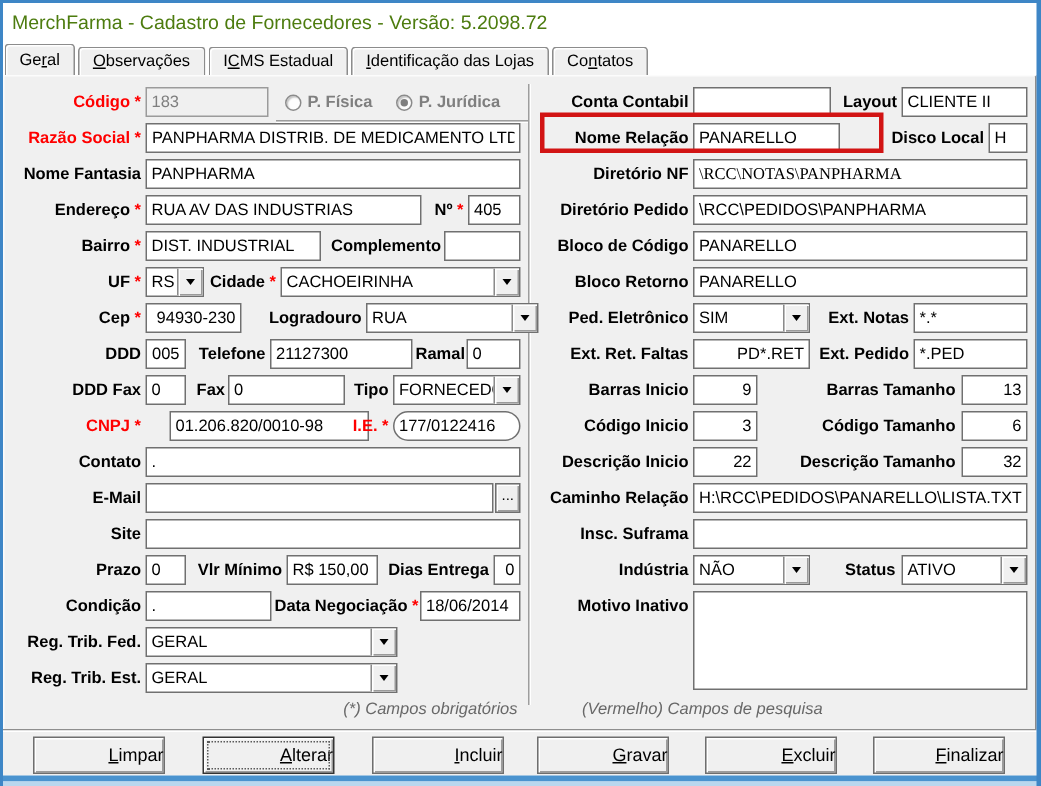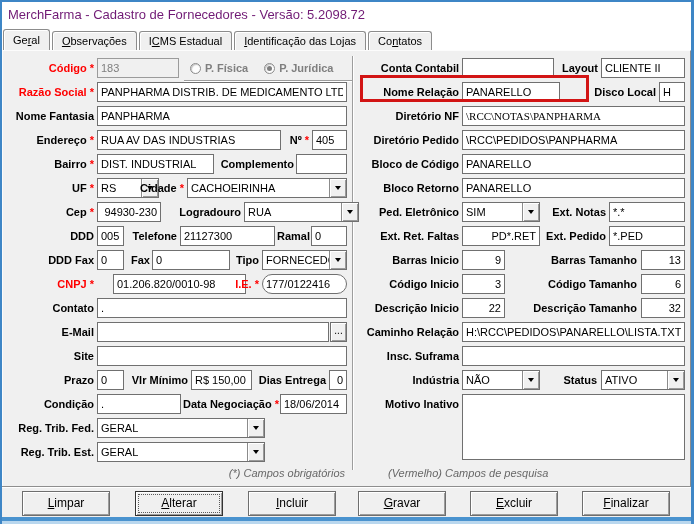--- a/index.html
+++ b/index.html
@@ -6,21 +6,21 @@
   html,body{width:694px;height:524px}
   body{font-family:"Liberation Sans",sans-serif;background:#fff;position:relative;overflow:hidden}
   .win{position:absolute;inset:0;background:#fff}
   
   .edge{position:absolute;background:#3e86c6;z-index:9}
   .edge.top{left:0;top:0;width:694px;height:2px}
   .edge.left{left:0;top:0;width:2px;height:524px}
   .edge.right{right:0;top:0;width:3px;height:524px}
   .strip1{position:absolute;left:0;top:517px;width:694px;height:4px;background:#4a93cf;z-index:8}
   .strip2{position:absolute;left:0;top:521px;width:694px;height:3px;background:#b9d7ee;z-index:8}
-  .title{position:absolute;left:8px;top:7px;font-size:13px;color:#701a75;white-space:nowrap}
+  .title{position:absolute;left:8px;top:7px;font-size:13px;color:#4d7c0f;white-space:nowrap}
   
   .tabs{position:absolute;left:3px;top:29px;display:flex;align-items:flex-end;height:21px;z-index:3}
   .tab{height:19px;line-height:18px;padding:0 9px;font-size:11px;background:#f0f0f0;border:1px solid #8c8c8c;border-bottom:none;border-radius:3px 3px 0 0;margin-right:2px;box-shadow:inset 1px 1px 0 #fff;cursor:default;white-space:nowrap}
   .tab.active{height:21px;line-height:20px;position:relative;z-index:4}
   
   .pane{position:absolute;left:2px;top:50px;width:689px;height:436px;background:#f0f0f0;border-top:1px solid #fcfcfc;border-left:1px solid #fbfbfb;border-right:1px solid #8c8c8c;z-index:1}
   .sep{position:absolute;left:2px;top:486px;width:689px;height:2px;border-top:1px solid #8e8e8e;border-bottom:1px solid #fff;z-index:2}
   .btnbar{position:absolute;left:2px;top:488px;width:689px;height:29px;background:#f0f0f0;z-index:2}
   .vdiv{position:absolute;left:352px;top:56px;width:2px;height:414px;border-left:1px solid #9d9d9d;border-right:1px solid #fff;z-index:2}
   .rframe{position:absolute;left:184px;top:56px;width:168px;height:25px;border-bottom:1px solid #9d9d9d;box-shadow:0 1px 0 #fff;z-index:2;display:flex;align-items:center;gap:16px;padding-left:6px}
@@ -37,21 +37,21 @@
   .ddv{flex:1;font-size:11px;line-height:18px;padding-left:3px;white-space:nowrap;overflow:hidden}
   .ddb{width:17px;background:#f0f0f0;border-left:1px solid #8b8b8b;display:flex;align-items:center;justify-content:center;box-shadow:inset 1px 1px 0 #fff,inset -1px -1px 0 #9a9a9a}
   .arr{width:0;height:0;border-left:3px solid transparent;border-right:3px solid transparent;border-top:4px solid #000}
   .mini{position:absolute;height:20px;background:#f0f0f0;border:1px solid #6e6e6e;box-shadow:inset 1px 1px 0 #fff,inset -1px -1px 0 #9c9c9c;font-size:10px;text-align:center;line-height:16px;z-index:2;cursor:default}
   
   .rad{display:flex;align-items:center;gap:4px;font-size:11px;font-weight:bold;color:#7f7f7f;cursor:default}
   .rc{width:11px;height:11px;border-radius:50%;background:#fdfdfd;border:1px solid #8b8b8b;box-shadow:inset 1px 1px 1px #c4c4c4;position:relative;flex:0 0 auto}
   .rc.on::after{content:"";position:absolute;left:2px;top:2px;width:5px;height:5px;border-radius:50%;background:#7f7f7f}
   
   .note{position:absolute;font-size:11px;font-style:italic;color:#686868;z-index:2;white-space:nowrap}
-  .btn{position:absolute;width:88px;height:25px;top:491px;background:#f0f0f0;border:1px solid #6e6e6e;box-shadow:inset 1px 1px 0 #fff,inset -1px -1px 0 #9c9c9c;font-size:12px;text-align:center;line-height:22px;z-index:3;cursor:default;font-family:"Liberation Sans",sans-serif}
+  .btn{position:absolute;width:88px;height:25px;top:491px;background:#f0f0f0;border:1px solid #6e6e6e;box-shadow:inset 1px 1px 0 #fff,inset -1px -1px 0 #9c9c9c;font-size:12px;text-align:right;line-height:22px;z-index:3;cursor:default;font-family:"Liberation Sans",sans-serif}
   .btn.def{border:1px solid #333;outline:1px dotted #5a5a5a;outline-offset:-4px}
   
   .hbox{position:absolute;left:360px;top:75px;width:229px;height:27px;border:3px solid #d21414;z-index:6;pointer-events:none}
 </style>
 </head>
 <body>
 
 <div class="win">
 
   <div class="title">MerchFarma - Cadastro de Fornecedores - Versão: 5.2098.72</div>
@@ -91,21 +91,21 @@
   <input class="txt" style="left: 97px; top: 130px; width: 184px;" value="RUA AV DAS INDUSTRIAS">
   <div class="lb" style="left:281px;top:130px;width:28px"><span>Nº</span><span class="st"> *</span></div>
   <input class="txt" style="left: 312px; top: 130px; width: 35px;" value="405">
 
   <div class="lb" style="left:2px;top:154px;width:92px"><span>Bairro</span><span class="st"> *</span></div>
   <input class="txt" style="left: 97px; top: 154px; width: 117px;" value="DIST. INDUSTRIAL">
   <div class="lb" style="left:216px;top:154px;width:78px"><span>Complemento</span></div>
   <input class="txt" style="left: 296px; top: 154px; width: 51px;" value="">
 
   <div class="lb" style="left:2px;top:178px;width:92px"><span>UF</span><span class="st"> *</span></div>
-  <div class="dd" style="left:97px;top:178px;width:62px">
+  <div class="dd" style="left:97px;top:178px;width:39px">
       <span class="ddv">RS</span>
       <span class="ddb">
         <span class="arr"></span>
       </span>
     </div>
   <div class="lb" style="left:138px;top:178px;width:46px"><span>Cidade</span><span class="st"> *</span></div>
   <div class="dd" style="left:187px;top:178px;width:160px">
       <span class="ddv">CACHOEIRINHA</span>
       <span class="ddb">
         <span class="arr"></span>

